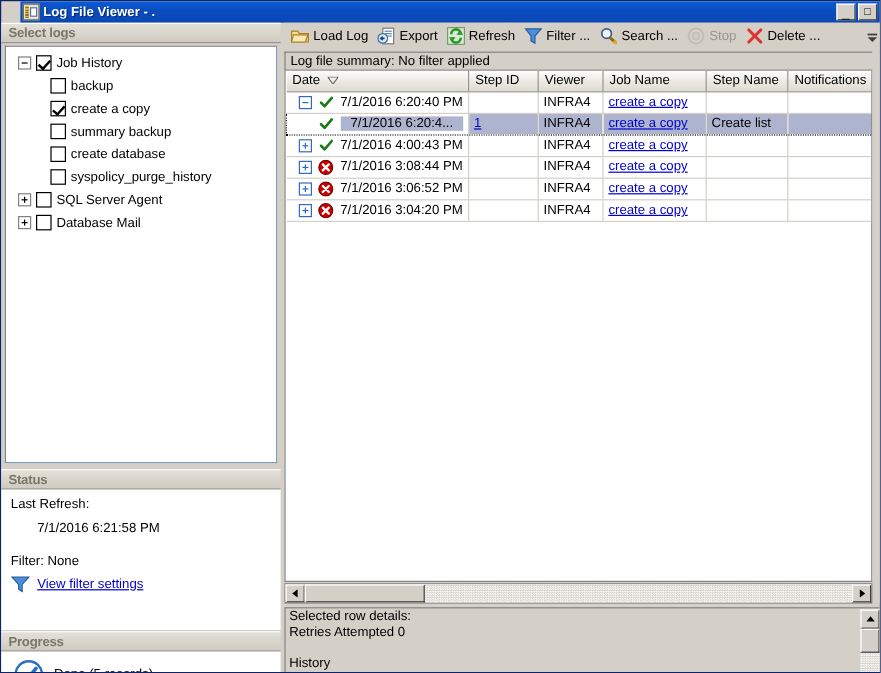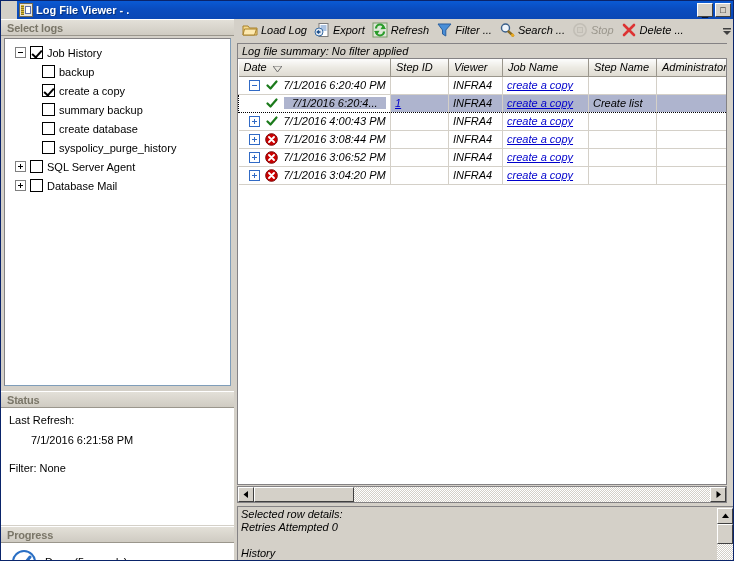--- a/index.html
+++ b/index.html
@@ -168,21 +168,20 @@
   .splitter {
     position: absolute; left: 233px; top: 18px; width: 3px; height: 543px;
     background: #d4d0c8;
   }
 
   
   .right-pane {
     position: absolute; left: 236px; top: 18px;
     width: 498px; height: 543px;
     background: #d4d0c8;
-    font-style: italic;
   }
   .toolbar {
     position: absolute; left: 0; top: 0; width: 498px; height: 23px;
     background: #d4d0c8;
     border-bottom: 1px solid #d4d0c8;
     display: flex; align-items: center;
     box-sizing: border-box;
     padding-left: 3px;
   }
   .tb-item {
@@ -413,20 +412,28 @@
             <span class="tlabel">Database Mail</span>
           </div>
         </div>
     </div>
 
     <div class="section-header status-header">Status</div>
     <div class="status-body">
       <div class="st-line">Last Refresh:</div>
       <div class="st-sub">7/1/2016 6:21:58 PM</div>
       <div class="st-filter">Filter: None</div>
+      <div class="st-viewfilter">
+        <span class="funnel-icon">
+          <svg width="16" height="14" viewBox="0 0 16 14">
+            <polygon points="1,1 15,1 9.5,7 9.5,13 6.5,11 6.5,7" fill="#4a8fd8" stroke="#2a5f9e" stroke-width="1"></polygon>
+          </svg>
+        </span>
+        <span class="link">View filter settings</span>
+      </div>
     </div>
 
     <div class="section-header progress-header">Progress</div>
     <div class="progress-body">
       <span class="done-icon">
         <svg width="26" height="26" viewBox="0 0 26 26">
           <circle cx="13" cy="13" r="11" fill="#ffffff" stroke="#2a6fc4" stroke-width="2"></circle>
           <path d="M7 13.5 L11 18 L19 8" fill="none" stroke="#2a6fc4" stroke-width="3" stroke-linecap="round" stroke-linejoin="round"></path>
         </svg>
       </span>
@@ -532,21 +539,21 @@
         </colgroup>
         <thead>
             <tr id="grid-head">
               <th><span>Date</span><span class="sort-marker"><svg width="9" height="6" viewBox="0 0 9 6">
                     <polygon points="0,0 9,0 4.5,6" fill="none" stroke="#6b6b6b" stroke-width="1"></polygon>
                   </svg></span></th>
               <th><span>Step ID</span></th>
               <th><span>Viewer</span></th>
               <th><span>Job Name</span></th>
               <th><span>Step Name</span></th>
-              <th><span>Administrator</span></th>
+              <th><span>Notifications</span></th>
             </tr>
           </thead>
         <tbody id="grid-body">
             <tr class="">
               <td class="date-cell">
                 <div class="date-inner">
                   <span class="exp"></span>
                   <span class="stat-ico">
                     <svg width="12" height="12" viewBox="0 0 12 12">
                       <path d="M1.5 6.5 L4.5 9.5 L10.5 2.5" fill="none" stroke="#1b7a1b" stroke-width="2.2" stroke-linecap="round" stroke-linejoin="round"></path>

